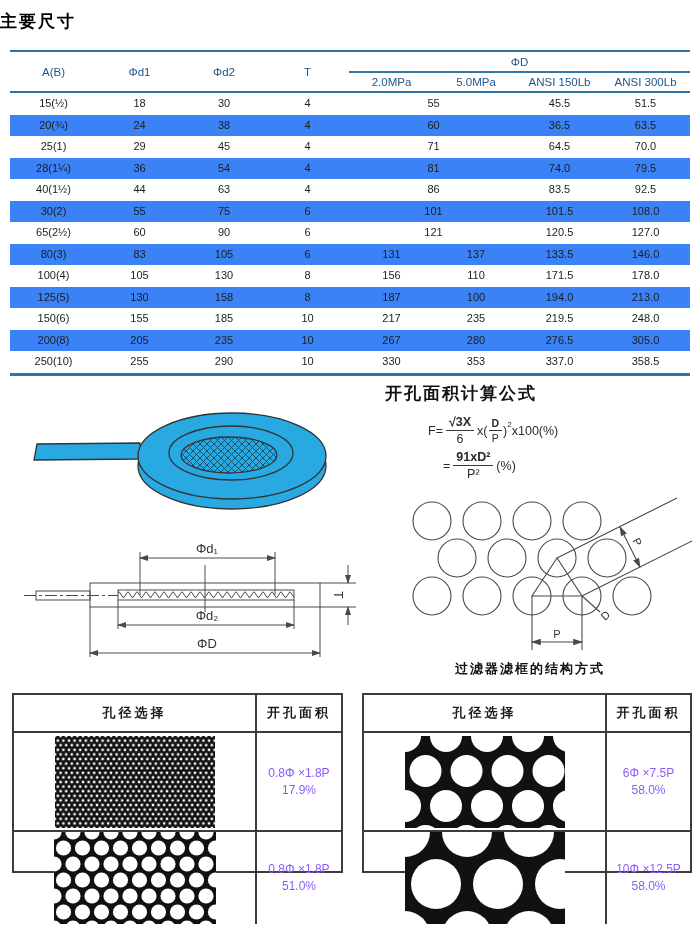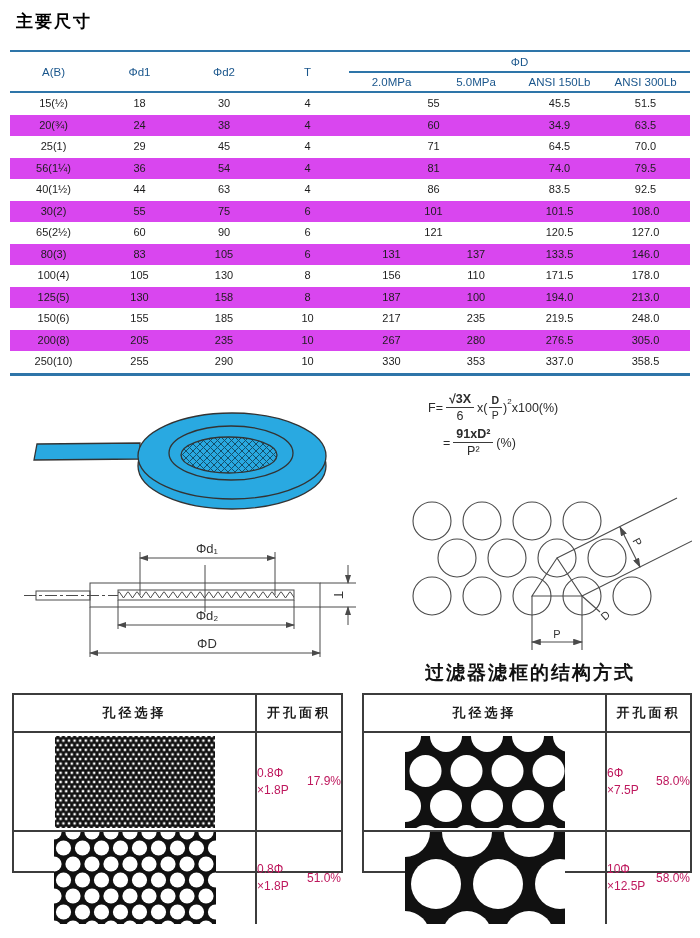--- a/index.html
+++ b/index.html
@@ -1,59 +1,59 @@
 <!DOCTYPE html>
 <html><head>
 <meta charset="utf-8">
 <style>
   html,body{margin:0;padding:0;background:#fff;}
   #page{position:relative;width:700px;height:938px;background:#fff;overflow:hidden;
         font-family:"Liberation Sans","DejaVu Sans",sans-serif;color:#222;}
   .abs{position:absolute;}
 
   
-  #main-title{left:16px;top:10px;font-size:17px;font-weight:bold;color:#000;letter-spacing:2px;}
+  #main-title{left:0;top:10px;font-size:17px;font-weight:bold;color:#000;letter-spacing:2px;}
 
   
   #dimtable-wrap{left:10px;top:50px;width:680px;}
   table.dim{border-collapse:collapse;table-layout:fixed;width:680px;
             border-top:2px solid #2E75A9;border-bottom:3px solid #2E75A9;}
   table.dim thead{border-bottom:2px solid #2E75A9;}
   table.dim th{font-size:11.5px;font-weight:normal;color:#1A568C;padding:0;text-align:center;}
   table.dim th.phid{border-bottom:2px solid #2E75A9;height:19px;}
   table.dim tr.h2 th{height:18px;}
   table.dim td{font-size:11px;color:#1d1d1d;text-align:center;padding:0;height:21.5px;line-height:21.5px;}
-  table.dim tr.stripe td{background:#d946ef;}
+  table.dim tr.stripe td{background:#3b82f6;}
 
   
   #formula{left:385px;top:382px;width:300px;}
   #formula .ftitle{font-size:17px;font-weight:bold;color:#111;letter-spacing:2px;}
   .fline{display:flex;align-items:center;font-size:12.5px;color:#2b2b2b;}
   .fline1{margin:10px 0 0 43px;}
   .fline2{margin:4px 0 0 58px;}
   .frac{display:inline-block;text-align:center;vertical-align:middle;margin:0 3px;}
   .frac .num{display:block;border-bottom:1px solid #3a3a3a;padding:0 3px 1px 3px;font-weight:bold;}
   .frac .den{display:block;padding-top:1px;}
   .frac.small{font-size:10.5px;margin:0 1px;}
   .sup{font-size:8px;position:relative;top:-6px;}
 
   
   #structure-caption{left:380px;top:660px;width:300px;text-align:center;
-                     font-size:19px;font-weight:bold;color:#111;letter-spacing:2px;}
+                     font-size:13px;font-weight:bold;color:#111;letter-spacing:2px;}
 
   
   .holetable{position:absolute;top:693px;height:180px;border:2px solid #3c3c3c;background:#fff;
              display:grid;grid-template-rows:38px 99px auto;box-sizing:border-box;}
   #holetable-left{left:12px;width:331px;grid-template-columns:243px auto;}
   #holetable-right{left:362px;width:330px;grid-template-columns:243px auto;}
   .ht-cell{display:flex;align-items:center;justify-content:center;box-sizing:border-box;}
   .ht-head{font-size:13px;font-weight:bold;color:#1b1b1b;letter-spacing:3px;}
   .bR{border-right:2px solid #3c3c3c;}
   .bB{border-bottom:2px solid #3c3c3c;}
-  .ht-val{flex-direction:row;font-size:12px;color:#be185d;line-height:17px;align-items:center;}
+  .ht-val{flex-direction:column;font-size:12px;color:#8b5cf6;line-height:17px;align-items:center;}
 
   svg text{font-family:"Liberation Sans","DejaVu Sans",sans-serif;}
 </style>
 </head>
 <body>
 
 <div id="page">
 
   <div id="main-title" class="abs">主要尺寸</div>
 
@@ -93,34 +93,34 @@
             <td colspan="2">55</td>
             <td>45.5</td>
             <td>51.5</td>
           </tr>
           <tr class="stripe">
             <td>20(¾)</td>
             <td>24</td>
             <td>38</td>
             <td>4</td>
             <td colspan="2">60</td>
-            <td>34.9</td>
+            <td>36.5</td>
             <td>63.5</td>
           </tr>
           <tr>
             <td>25(1)</td>
             <td>29</td>
             <td>45</td>
             <td>4</td>
             <td colspan="2">71</td>
             <td>64.5</td>
             <td>70.0</td>
           </tr>
           <tr class="stripe">
-            <td>56(1¼)</td>
+            <td>28(1¼)</td>
             <td>36</td>
             <td>54</td>
             <td>4</td>
             <td colspan="2">81</td>
             <td>74.0</td>
             <td>79.5</td>
           </tr>
           <tr>
             <td>40(1½)</td>
             <td>44</td>
@@ -222,20 +222,21 @@
     <g stroke="#333" stroke-width="1.3">
       <polygon points="12,42 115,41 115,57 9,58" fill="#29A9E1"></polygon>
       <ellipse cx="207" cy="64" rx="94" ry="43" fill="#29A9E1"></ellipse>
       <ellipse cx="207" cy="54" rx="94" ry="43" fill="#29A9E1"></ellipse>
       <ellipse cx="206" cy="51" rx="62" ry="27" fill="#29A9E1"></ellipse>
       <ellipse cx="204" cy="53" rx="48" ry="18" fill="url(#xh)"></ellipse>
     </g>
   </svg>
 
   <div id="formula" class="abs">
+    <div class="ftitle">开孔面积计算公式</div>
     <div class="fline fline1">
       <span>F=</span>
       <span class="frac">
         <span class="num">√3X</span>
         <span class="den">6</span>
       </span>
       <span>x(</span>
       <span class="frac small">
         <span class="num">D</span>
         <span class="den">P</span>

